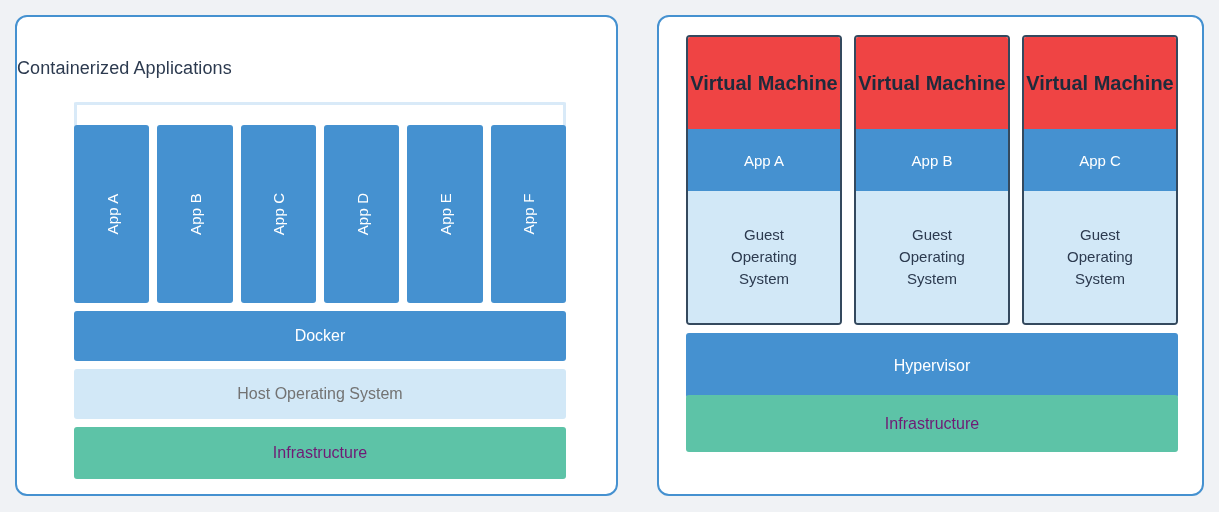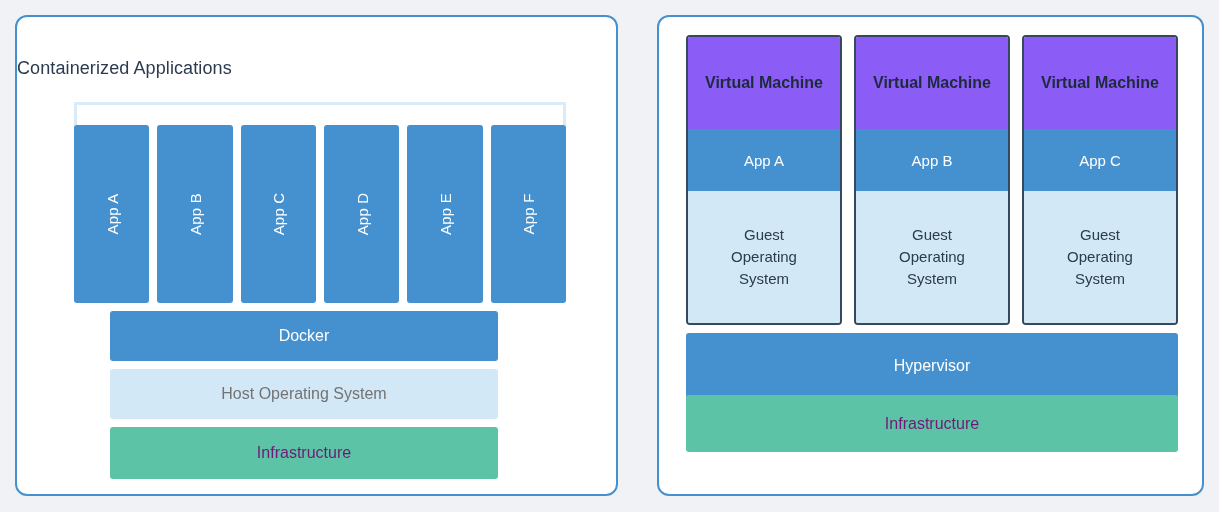--- a/index.html
+++ b/index.html
@@ -89,28 +89,27 @@
     transform: translate(-50%, -50%) rotate(-90deg);
     white-space: nowrap;
     color: #ffffff;
     font-size: 15px;
     letter-spacing: 0.2px;
   }
 
   .bar {
     position: absolute;
     left: 57px;
-    width: 388px;
+    width: 492px;
     border-radius: 3px;
     display: flex;
     align-items: center;
     justify-content: center;
     font-size: 16px;
     box-sizing: border-box;
-    margin-left: 36px;
   }
   .bar-blue   { background: #4591d0; color: #ffffff; }
   .bar-light  { background: #d2e8f7; color: #737373; }
   .bar-green  { background: #5dc3a7; color: #701a75; }
 
   #bar-docker  { top: 294px; height: 50px; }
   #bar-host-os { top: 352px; height: 50px; }
   #bar-infra-l { top: 410px; height: 52px; }
 
   
@@ -131,24 +130,24 @@
     background: #ffffff;
     display: flex;
     flex-direction: column;
     overflow: hidden;
   }
   .vm-header {
     height: 92px;
     display: flex;
     align-items: center;
     justify-content: center;
-    font-size: 16px;
+    font-size: 20px;
     font-weight: bold;
     color: #1e2b3c;
-    background: #8b5cf6;
+    background: #ef4444;
     flex: none;
   }
   .vm-app {
     height: 62px;
     display: flex;
     align-items: center;
     justify-content: center;
     background: #4591d0;
     color: #ffffff;
     font-size: 15px;

